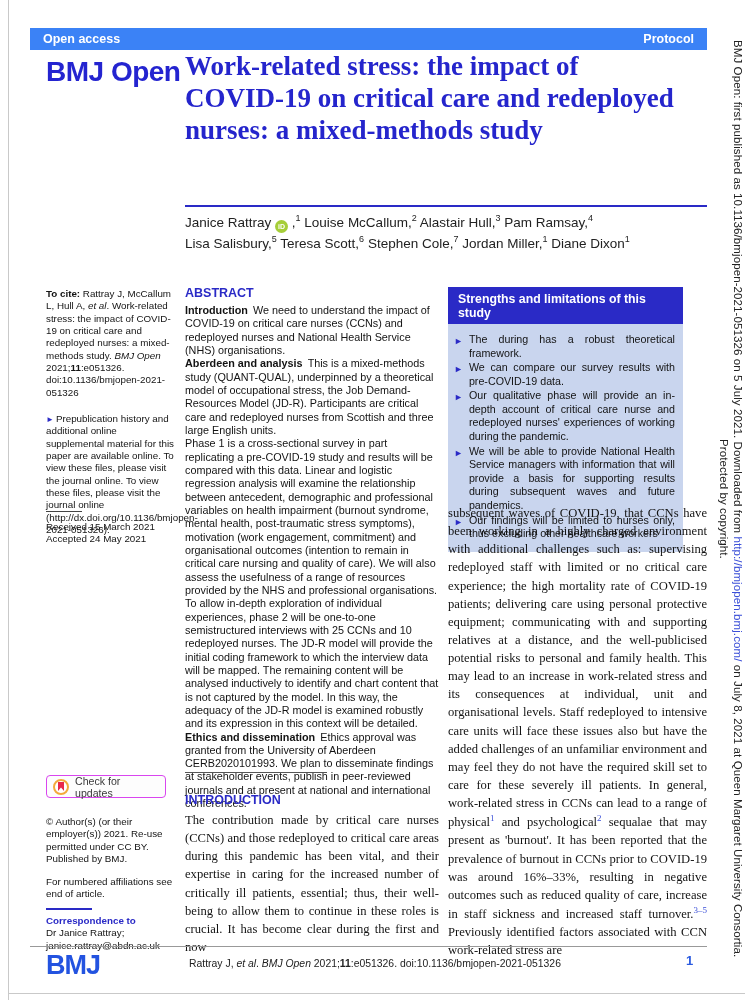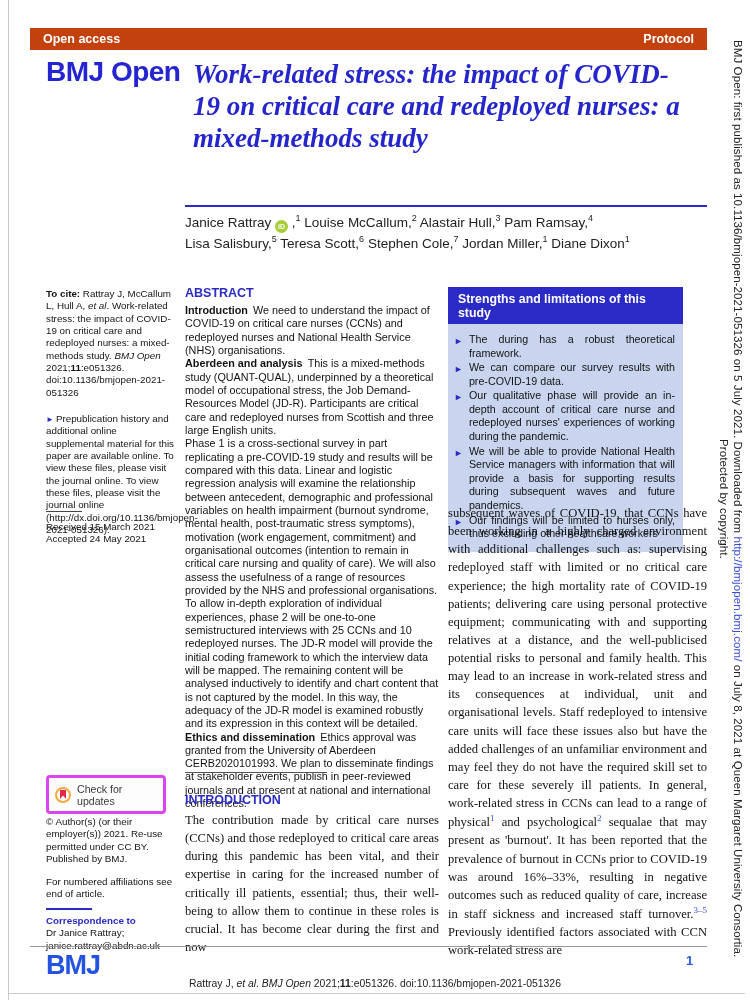--- a/index.html
+++ b/index.html
@@ -3,47 +3,47 @@
 <meta charset="utf-8">
 <style>
   html,body{margin:0;padding:0;background:#ffffff;}
   .page{position:relative;width:750px;height:1000px;background:#fff;overflow:hidden;
         font-family:"Liberation Sans",sans-serif;color:#111;}
   
   .edge-left{position:absolute;left:8px;top:0;width:1px;height:1000px;background:#c9c9c9;}
   .edge-bottom{position:absolute;left:8px;top:993px;width:737px;height:1px;background:#c9c9c9;}
 
   
-  .topbar{position:absolute;left:30px;top:28px;width:677px;height:22px;background:#c2410c;
+  .topbar{position:absolute;left:30px;top:28px;width:677px;height:22px;background:#3b82f6;
           color:#fff;display:flex;align-items:center;justify-content:space-between;
           padding:0 13px;box-sizing:border-box;font-size:12.5px;font-weight:bold;}
 
   .journal-logo{position:absolute;left:46px;top:56px;font-size:28px;font-weight:bold;
                 letter-spacing:-0.5px;color:#2424d0;}
 
-  .title{position:absolute;left:185px;top:50px;width:490px;margin:8px;
+  .title{position:absolute;left:185px;top:50px;width:490px;margin:0;
          font-family:"Liberation Serif",serif;font-weight:bold;color:#2525cc;
-         font-size:27px;line-height:1.19;font-style:italic;}
+         font-size:27px;line-height:1.19;}
 
   .author-rule{position:absolute;left:185px;top:205px;width:522px;height:2px;background:#2a2ac6;}
   .authors{position:absolute;left:185px;top:212px;width:522px;font-size:13.5px;line-height:1.55;color:#222;}
   .authors sup{font-size:9px;color:#222;}
   .orcid{display:inline-flex;align-items:center;justify-content:center;width:13px;height:13px;
          border-radius:50%;background:#a6ce39;color:#fff;font-size:7px;font-weight:bold;
          vertical-align:-2px;}
 
   
   .sb{position:absolute;left:46px;width:130px;font-size:9.8px;line-height:1.26;color:#141414;}
   .sb p{margin:0;}
   .sb-cite{top:288px;}
   .sb-prepub{top:413px;}
   .sb-arrow{color:#2a2ac6;font-size:8px;margin-right:2px;}
   .sb-rule{position:absolute;left:46px;top:511px;width:36px;height:0;border-top:1.5px solid #444;}
   .sb-received{top:521px;}
-  .cfu-btn{position:absolute;left:46px;top:775px;width:120px;height:39px;border:3px solid #d946ef;
+  .cfu-btn{position:absolute;left:46px;top:775px;width:120px;height:23px;border:1px solid #d946ef;
            border-radius:4px;background:#fdfdfd;display:flex;align-items:center;gap:6px;
            padding:0 6px;box-sizing:border-box;cursor:pointer;}
   .cfu-circle{width:16px;height:16px;border-radius:50%;border:2.5px solid #f3a93c;background:#fff;
               box-sizing:border-box;display:flex;align-items:center;justify-content:center;flex:0 0 auto;}
   .cfu-bookmark{width:6px;height:9px;background:#e8274b;
                 clip-path:polygon(0 0,100% 0,100% 100%,50% 60%,0 100%);}
   .cfu-label{font-size:10.6px;color:#3a3a3a;}
   .sb-copyright{top:816px;}
   .sb-affil{top:876px;}
   .sb-blue-rule{position:absolute;left:46px;top:908px;width:46px;height:0;border-top:2px solid #2a2ac6;}
@@ -76,21 +76,21 @@
   .side-note{position:absolute;left:707px;top:28px;width:38px;height:942px;
              writing-mode:vertical-rl;text-align:center;font-size:11.5px;line-height:14px;
              color:#222;letter-spacing:0.1px;}
   .side-link{color:#3b4fd8;cursor:pointer;}
 
   
   .footer-rule{position:absolute;left:30px;top:946px;width:677px;height:0;border-top:1px solid #999;}
   .footer-logo{position:absolute;left:46px;top:950px;font-size:27px;font-weight:bold;
                letter-spacing:-1px;color:#2353e0;}
   .footer-cite{position:absolute;left:155px;top:958px;width:440px;text-align:center;
-               font-size:10.4px;color:#222;margin-top:20px;}
+               font-size:10.4px;color:#222;}
   .footer-page{position:absolute;left:686px;top:953px;font-size:13px;font-weight:bold;color:#2b5be0;}
 </style>
 </head>
 <body>
 
 <div class="page">
   <div class="edge-left"></div>
   <div class="edge-bottom"></div>
 
   <div class="topbar">

